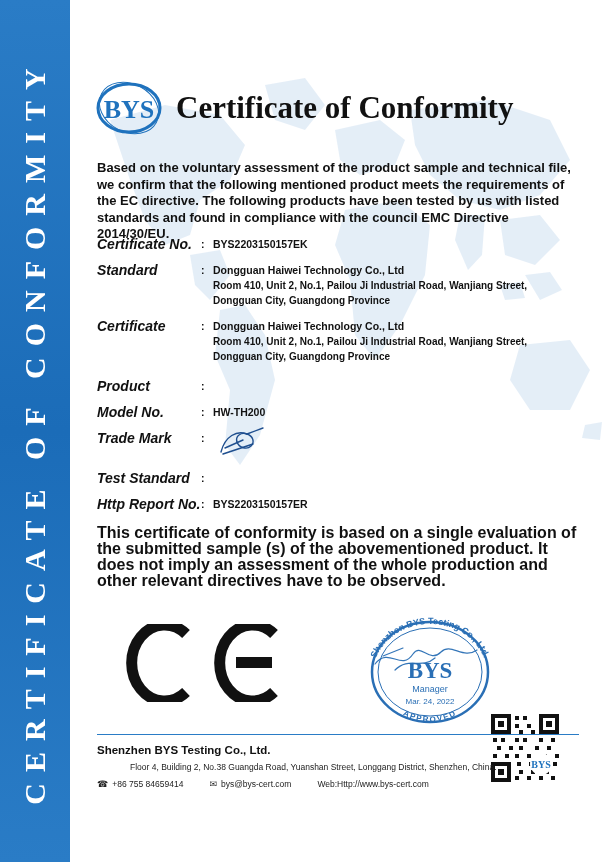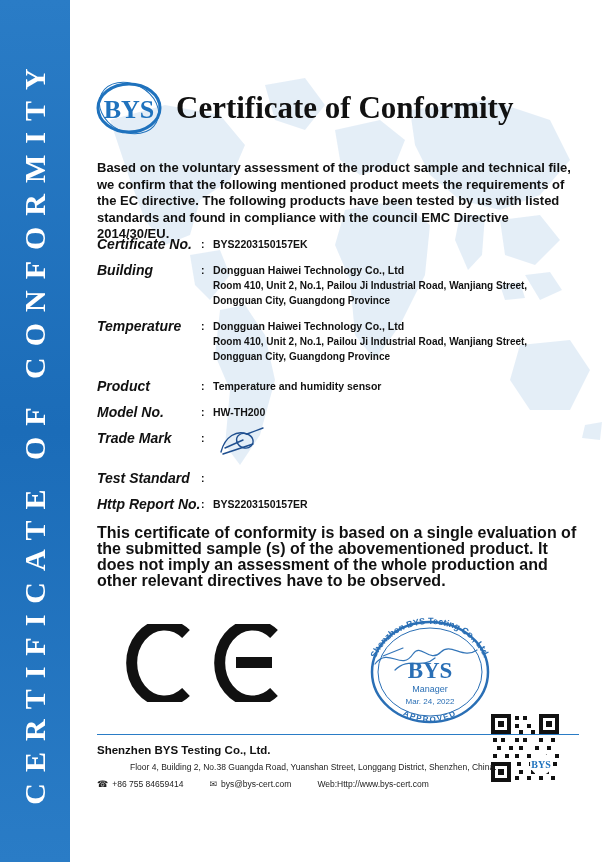--- a/index.html
+++ b/index.html
@@ -294,45 +294,44 @@
 
       <div class="field-row">
         <div class="field-label">Certificate No.</div>
         <div class="field-colon">:</div>
         <div class="field-value">BYS2203150157EK</div>
       </div>
 
       <div class="gap-sm"></div>
 
       <div class="field-row">
-        <div class="field-label">Building</div>
+        <div class="field-label">Standard</div>
         <div class="field-colon">:</div>
         <div class="field-value">
           <span>Dongguan Haiwei Technology Co., Ltd</span>
           <span class="sub">Room 410, Unit 2, No.1, Pailou Ji Industrial Road, Wanjiang Street, Dongguan City, Guangdong Province</span>
         </div>
       </div>
 
       <div class="gap-sm"></div>
 
       <div class="field-row">
-        <div class="field-label">Temperature</div>
+        <div class="field-label">Certificate</div>
         <div class="field-colon">:</div>
         <div class="field-value">
           <span>Dongguan Haiwei Technology Co., Ltd</span>
           <span class="sub">Room 410, Unit 2, No.1, Pailou Ji Industrial Road, Wanjiang Street, Dongguan City, Guangdong Province</span>
         </div>
       </div>
 
       <div class="gap-md"></div>
 
       <div class="field-row">
         <div class="field-label">Product</div>
         <div class="field-colon">:</div>
-        <div class="field-value">Temperature and humidity sensor</div>
       </div>
 
       <div class="gap-sm"></div>
 
       <div class="field-row">
         <div class="field-label">Model No.</div>
         <div class="field-colon">:</div>
         <div class="field-value">HW-TH200</div>
       </div>
 

